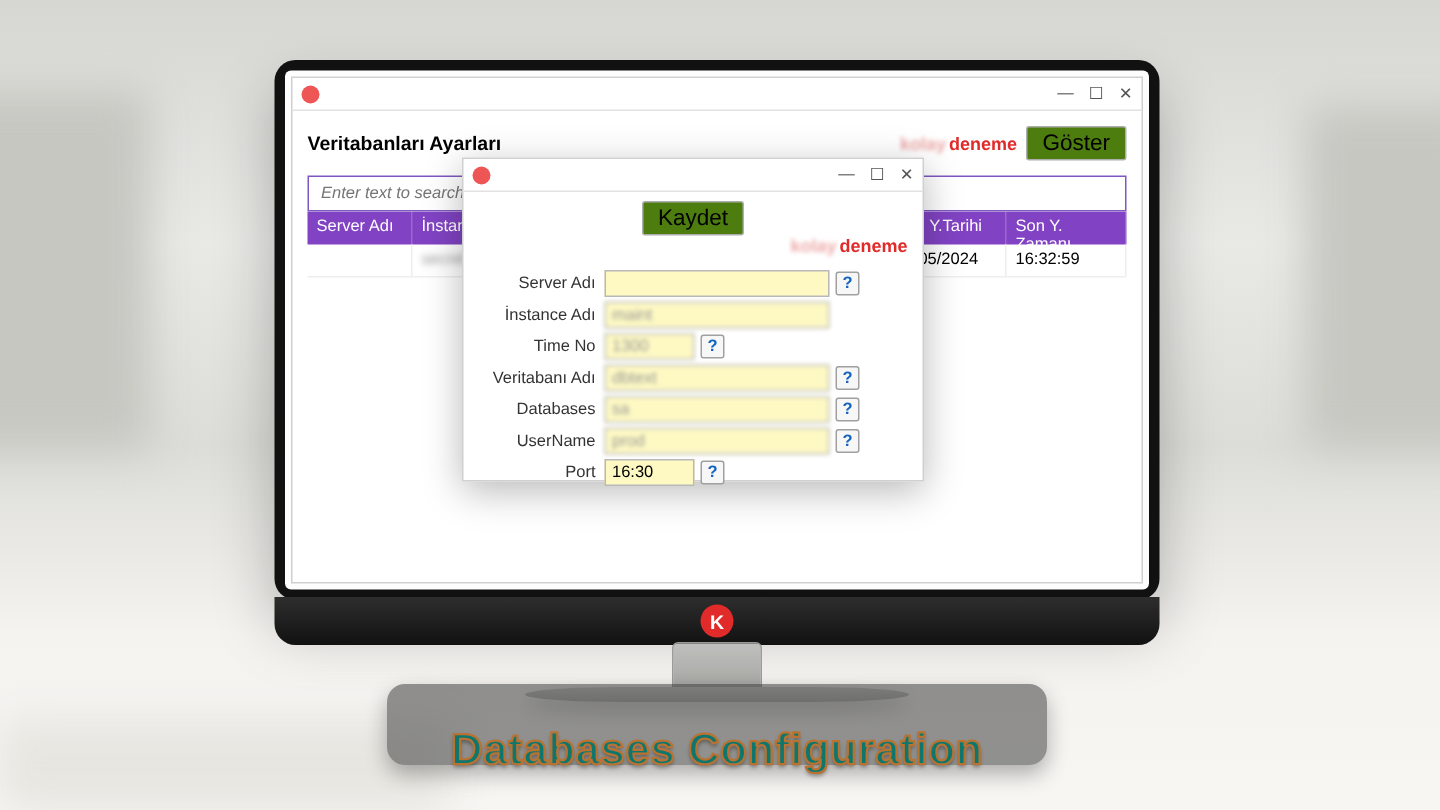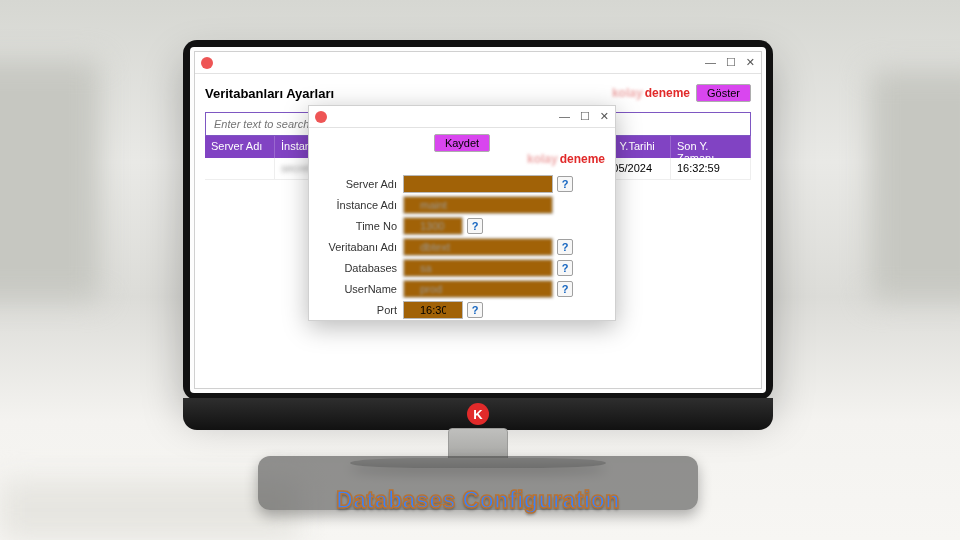--- a/index.html
+++ b/index.html
@@ -49,21 +49,21 @@
   }
 
   
   .caption {
     position:absolute; left:258px; top:456px; width:440px; height:54px;
     background:rgba(60,60,60,.55); border-radius:12px; display:flex;
     align-items:center; justify-content:center;
     box-shadow:0 6px 14px rgba(0,0,0,.3);
   }
   .caption-text {
-    font-size:23px; font-weight:600; color:#3b82f6;
+    font-size:29px; font-weight:600; color:#0f766e;
     -webkit-text-stroke:1.5px #b87333;
     text-shadow:0 2px 3px rgba(0,0,0,.4);
     letter-spacing:.5px;
     margin-top:35px;
   }
 
   
   .win {
     position:absolute; background:#fff; border:1px solid #d0d0d0;
     font-size:11px;
@@ -76,22 +76,22 @@
   .win-ctrl { margin-left:auto; display:flex; gap:10px; color:#555; }
   .win-ctrl span { cursor:default; font-size:11px; }
 
   .back-win { left:4px; top:4px; width:568px; height:338px; }
   .back-body { padding:6px 10px; }
   .hdr-row { display:flex; align-items:center; margin:4px 0 10px 0; }
   .hdr-title { font-size:13px; font-weight:700; }
   .brand { color:#e12a2a; font-weight:700; font-size:12px; }
   .brand .faded { color:#eaa; filter:blur(1.5px); margin-right:2px;}
   .btn {
-    border:1px solid #adadad; background:#d946ef; padding:2px 10px;
-    font-size:11px; cursor:pointer; border-radius:2px; margin-left:6px;
+    border:1px solid #adadad; background:#4d7c0f; padding:2px 10px;
+    font-size:15px; cursor:pointer; border-radius:2px; margin-left:6px;
   }
   .searchbar {
     width:100%; height:24px; border:1px solid #7e57c2;
     padding:0 8px; color:#888; font-style:italic; font-size:11px;
   }
   .grid-header {
     height:22px; background:#8143c3; color:#fff; display:flex;
     font-size:11px; margin-top:0;
   }
   .grid-header > div, .grid-row > div {
@@ -107,22 +107,22 @@
   
   .front-win {
     left:118px; top:58px; width:308px; height:216px;
     box-shadow:0 6px 24px rgba(0,0,0,.28);
   }
   .front-body { padding:6px 10px 10px 10px; }
   .front-top { display:flex; align-items:center; margin-bottom:8px;flex-direction:column; }
   .form-row { display:flex; align-items:center; height:20px; margin:1px 0; }
   .form-label { width:84px; text-align:right; padding-right:6px; font-size:11px; color:#333; }
   .form-input {
-    height:18px; border:1px solid #b8b8b8; padding:0 16px; font-size:11px;
-    background:#a16207;
+    height:18px; border:1px solid #b8b8b8; padding:0 4px; font-size:11px;
+    background:#fef9c3;
   }
   .form-input.blur { color:#999; filter:blur(1.5px); }
   .len1{width:150px}.len2{width:60px}
   .help {
     width:16px; height:16px; border:1px solid #a0a0a0; margin-left:4px;
     color:#1565c0; font-weight:700; font-size:11px; display:inline-flex;
     align-items:center; justify-content:center; cursor:pointer; background:#f7f7f7;
     border-radius:2px;
   }
 </style>

